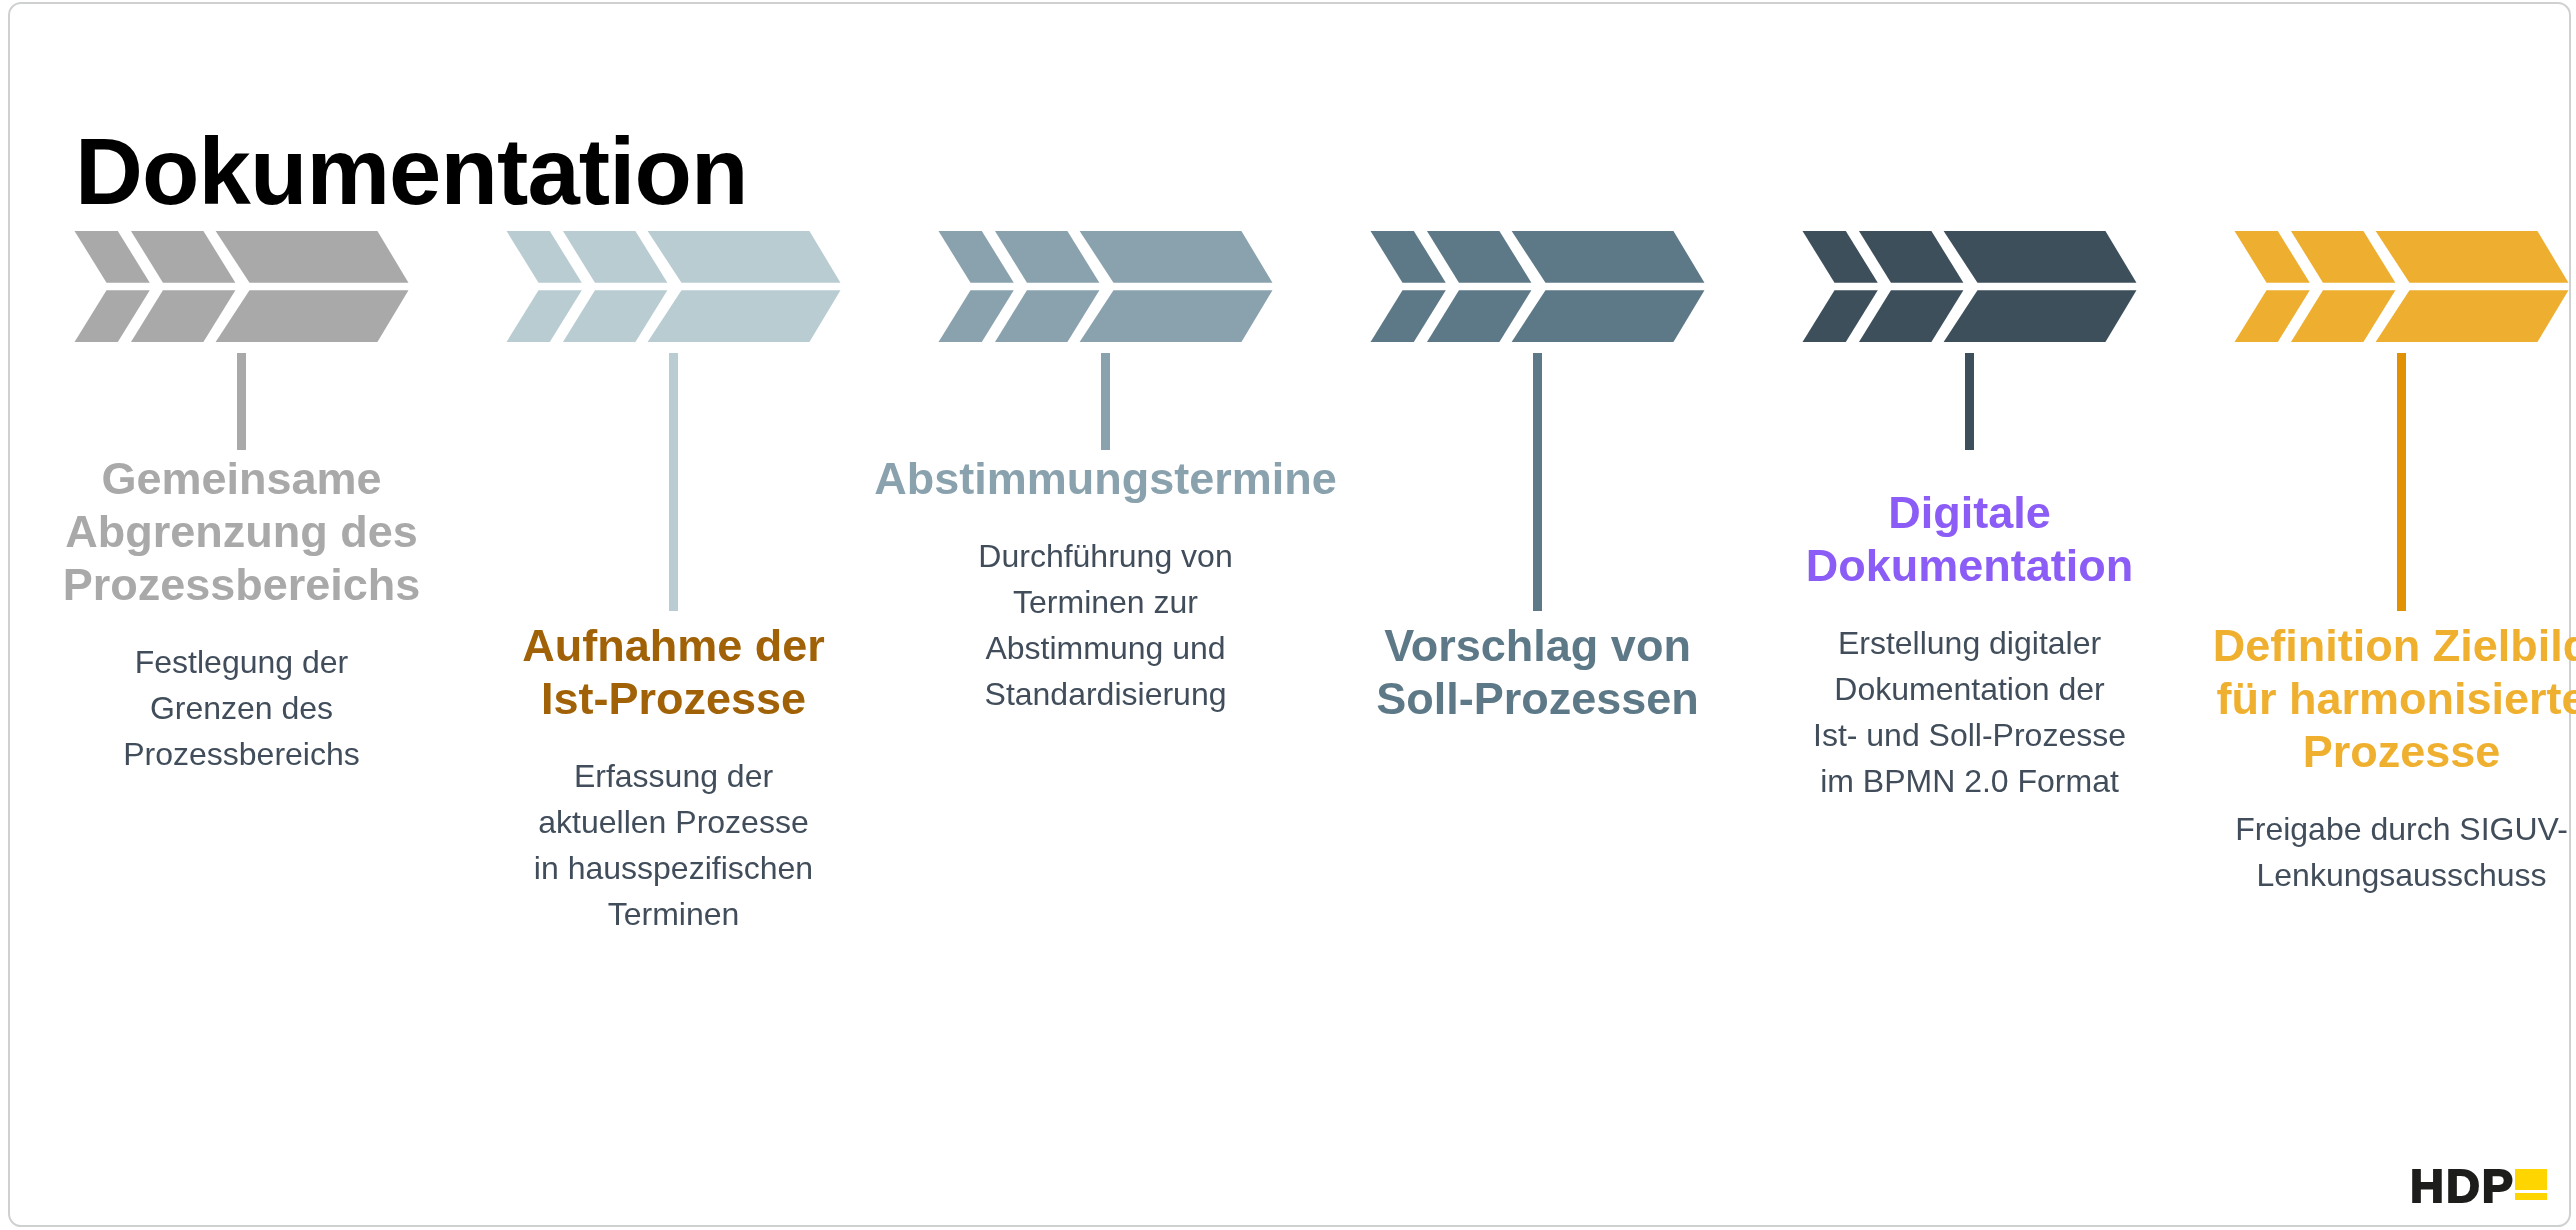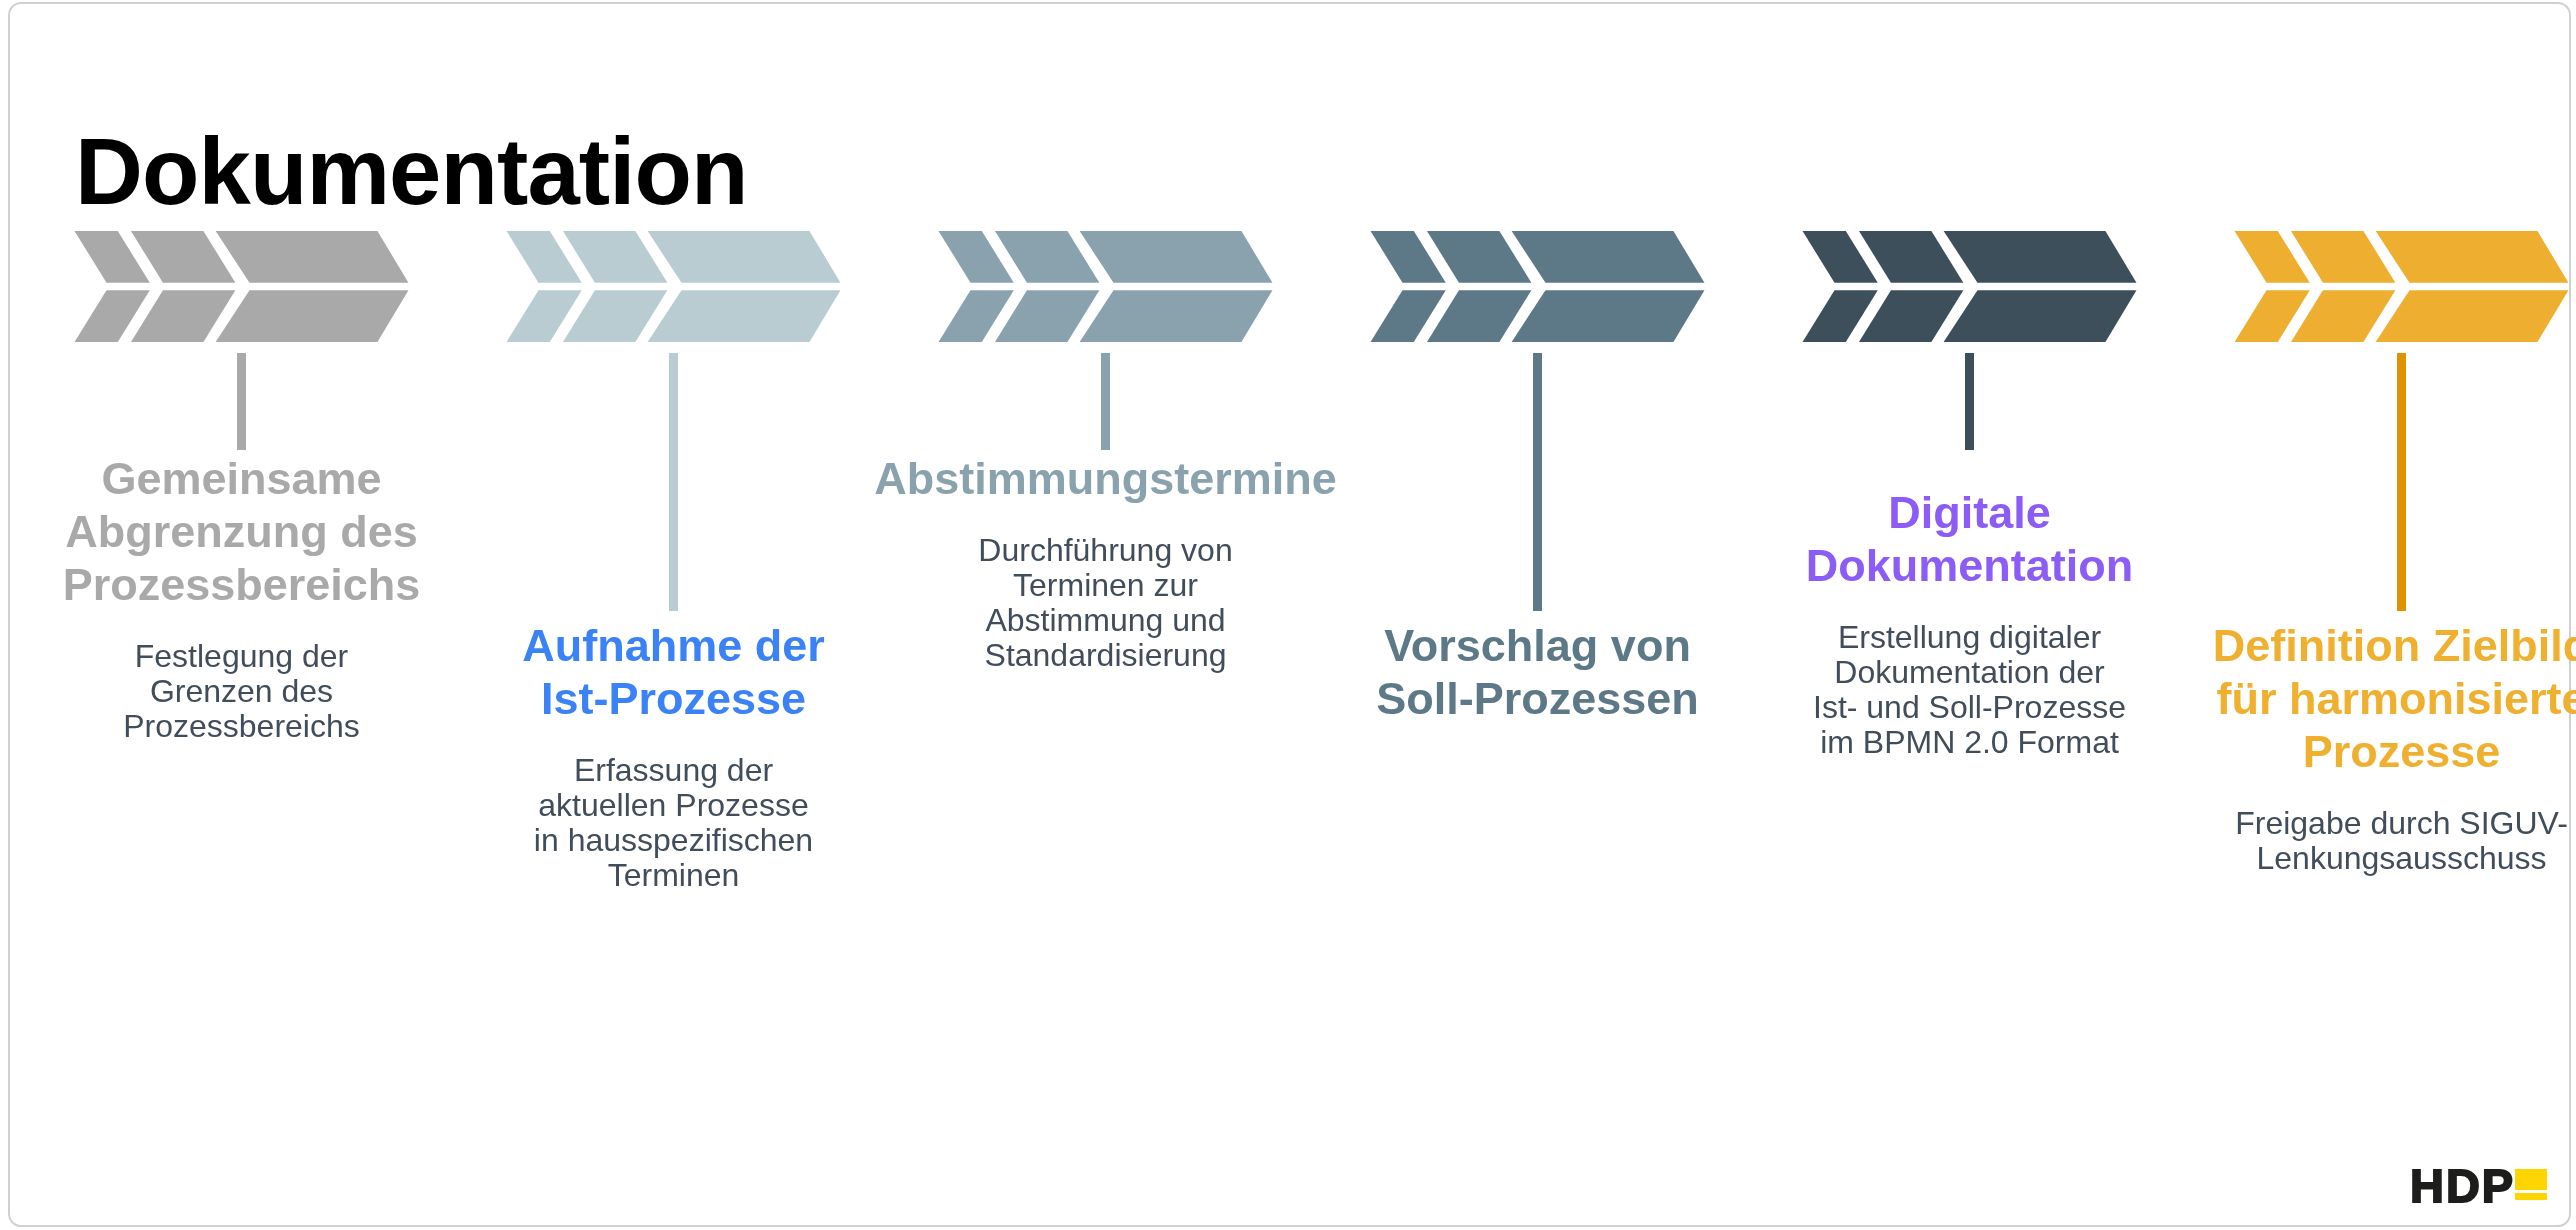--- a/index.html
+++ b/index.html
@@ -62,21 +62,21 @@
     line-height:53px;
     white-space:pre-line;
     flex:none;
   }
   .phase.low .phase-heading{margin-top:7.5px;}
   .phase-description{
     width:500px;
     margin-top:28px;
     text-align:center;
     font-size:32px;
-    line-height:35px;
+    line-height:46px;
     white-space:pre-line;
     flex:none;
   }
   .logo{
     position:absolute;
     right:29px;bottom:31px;
     display:flex;
     align-items:flex-end;
   }
   .logo-text{
@@ -127,21 +127,21 @@
   <div class="phase low">
     <svg class="chevron" viewBox="0 0 355 118" style="color: rgb(185, 204, 210);">
       <polygon fill="currentColor" points="0,0 46,0 80,55 34,55"></polygon>
       <polygon fill="currentColor" points="60,0 137,0 171,55 94,55"></polygon>
       <polygon fill="currentColor" points="150,0 322,0 355,55 186,55"></polygon>
       <polygon fill="currentColor" points="34,63 80,63 46,118 0,118"></polygon>
       <polygon fill="currentColor" points="94,63 171,63 137,118 60,118"></polygon>
       <polygon fill="currentColor" points="186,63 355,63 322,118 150,118"></polygon>
     </svg>
     <div class="connector" style="background: rgb(185, 204, 210);"></div>
-    <div class="phase-heading" style="color: #3b82f6;">Aufnahme der
+    <div class="phase-heading" style="color: #a16207;">Aufnahme der
 Ist-Prozesse</div>
     <div class="phase-description" style="color: rgb(65, 77, 90);">Erfassung der
 aktuellen Prozesse
 in hausspezifischen
 Terminen</div>
   </div>
 
   <div class="phase high">
     <svg class="chevron" viewBox="0 0 355 118" style="color: rgb(138, 162, 174);">
       <polygon fill="currentColor" points="0,0 46,0 80,55 34,55"></polygon>

